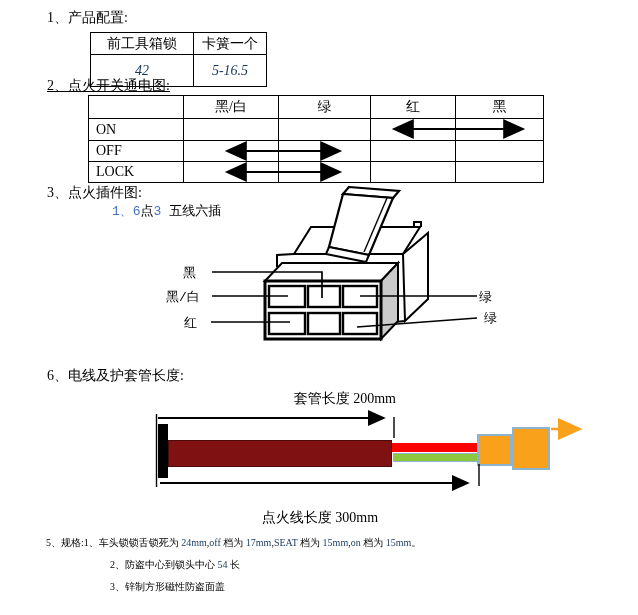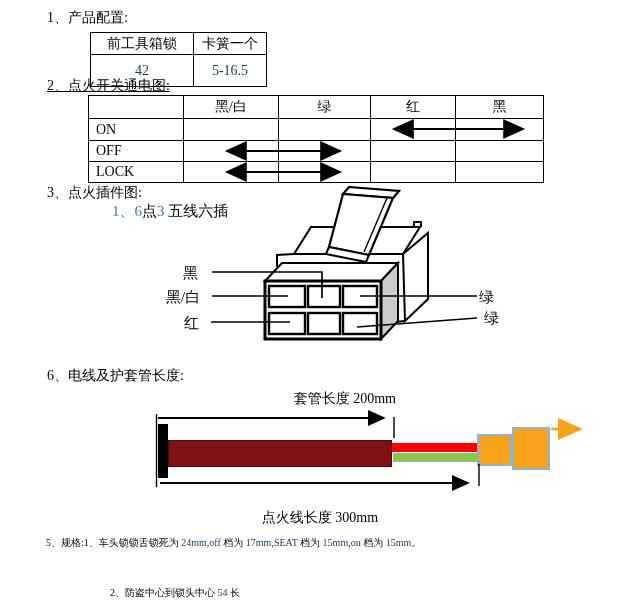--- a/index.html
+++ b/index.html
@@ -12,21 +12,21 @@
   .navy{color:#17375E;}
   .blue{color:#4472C4;}
   .k{color:#000;}
   table{border-collapse:collapse;table-layout:fixed;}
   td,th{border:1px solid #000;font-size:14px;font-weight:normal;padding:0;overflow:hidden;}
   .prod-table{width:176px;padding-left:32px;}
   .prod-table td{text-align:center;}
   .power-table{width:455px;}
   .power-table td{text-align:center;}
   .power-table td.rowlab{text-align:left;padding-left:7px;}
-  .lbl{font-size:15px;white-space:nowrap;}
+  .lbl{font-size:13px;white-space:nowrap;font-family:Liberation Mono, monospace;}
   .dimlbl{font-size:14px;text-align:center;white-space:nowrap;}
   .spec-line{font-size:10px;white-space:nowrap;font-family:Liberation Serif, serif;}
   svg{position:absolute;pointer-events:none;}
 </style>
 </head>
 <body>
 
 <div class="page">
 
   <div class="abs heading" style="left:47px;top:9px;">1、产品配置:</div>
@@ -34,21 +34,21 @@
   <table class="abs prod-table" style="left:90px;top:32px;">
     <colgroup>
         <col style="width:103px">
         <col style="width:73px">
       </colgroup>
     <tbody>
         <tr style="height:22px;">
       <td>前工具箱锁</td>
       <td>卡簧一个</td>
     </tr>
-    <tr style="height:32px;">
+    <tr style="height:32px;font-style:italic;">
       <td class="navy">42</td>
       <td class="navy">5-16.5</td>
     </tr>
   </tbody>
     </table>
 
   <div class="abs heading" style="left:47px;top:77px;text-decoration:underline;">2、点火开关通电图:</div>
 
   <table class="abs power-table" style="left:88px;top:95px;">
     <colgroup>
@@ -170,17 +170,18 @@
     <line x1="160" y1="483" x2="468" y2="483" stroke="#000" stroke-width="1.8" marker-end="url(#ah4)"></line>
     <line x1="479" y1="464" x2="479" y2="486" stroke="#000" stroke-width="1.4"></line>
     <line x1="551" y1="429" x2="580" y2="429" stroke="#F9A11B" stroke-width="2.5" marker-end="url(#ah4o)"></line>
   </svg>
 
   <div class="abs dimlbl" style="left:230px;top:509px;width:180px;">点火线长度 300mm</div>
 
   <div class="abs spec-line" style="left:46px;top:536px;">
     <span class="k">5、规格:</span><span class="k">1、车头锁锁舌锁死为 </span><span class="navy">24mm</span><span class="k">,</span><span class="navy">off</span><span class="k"> 档为 </span><span class="navy">17mm</span><span class="k">,</span><span class="navy">SEAT</span><span class="k"> 档为 </span><span class="navy">15mm</span><span class="k">,</span><span class="navy">on</span><span class="k"> 档为 </span><span class="navy">15mm</span><span class="k">。</span>
   </div>
-  <div class="abs spec-line" style="left:110px;top:586px;">
+  <div class="abs spec-line" style="left:110px;top:558px;">
     <span class="k">2、防盗中心到锁头中心 </span><span class="navy">54</span><span class="k"> 长</span>
   </div>
+  <div class="abs spec-line" style="left:110px;top:580px;">3、锌制方形磁性防盗面盖</div>
 
 </div>
 
 </body></html>

